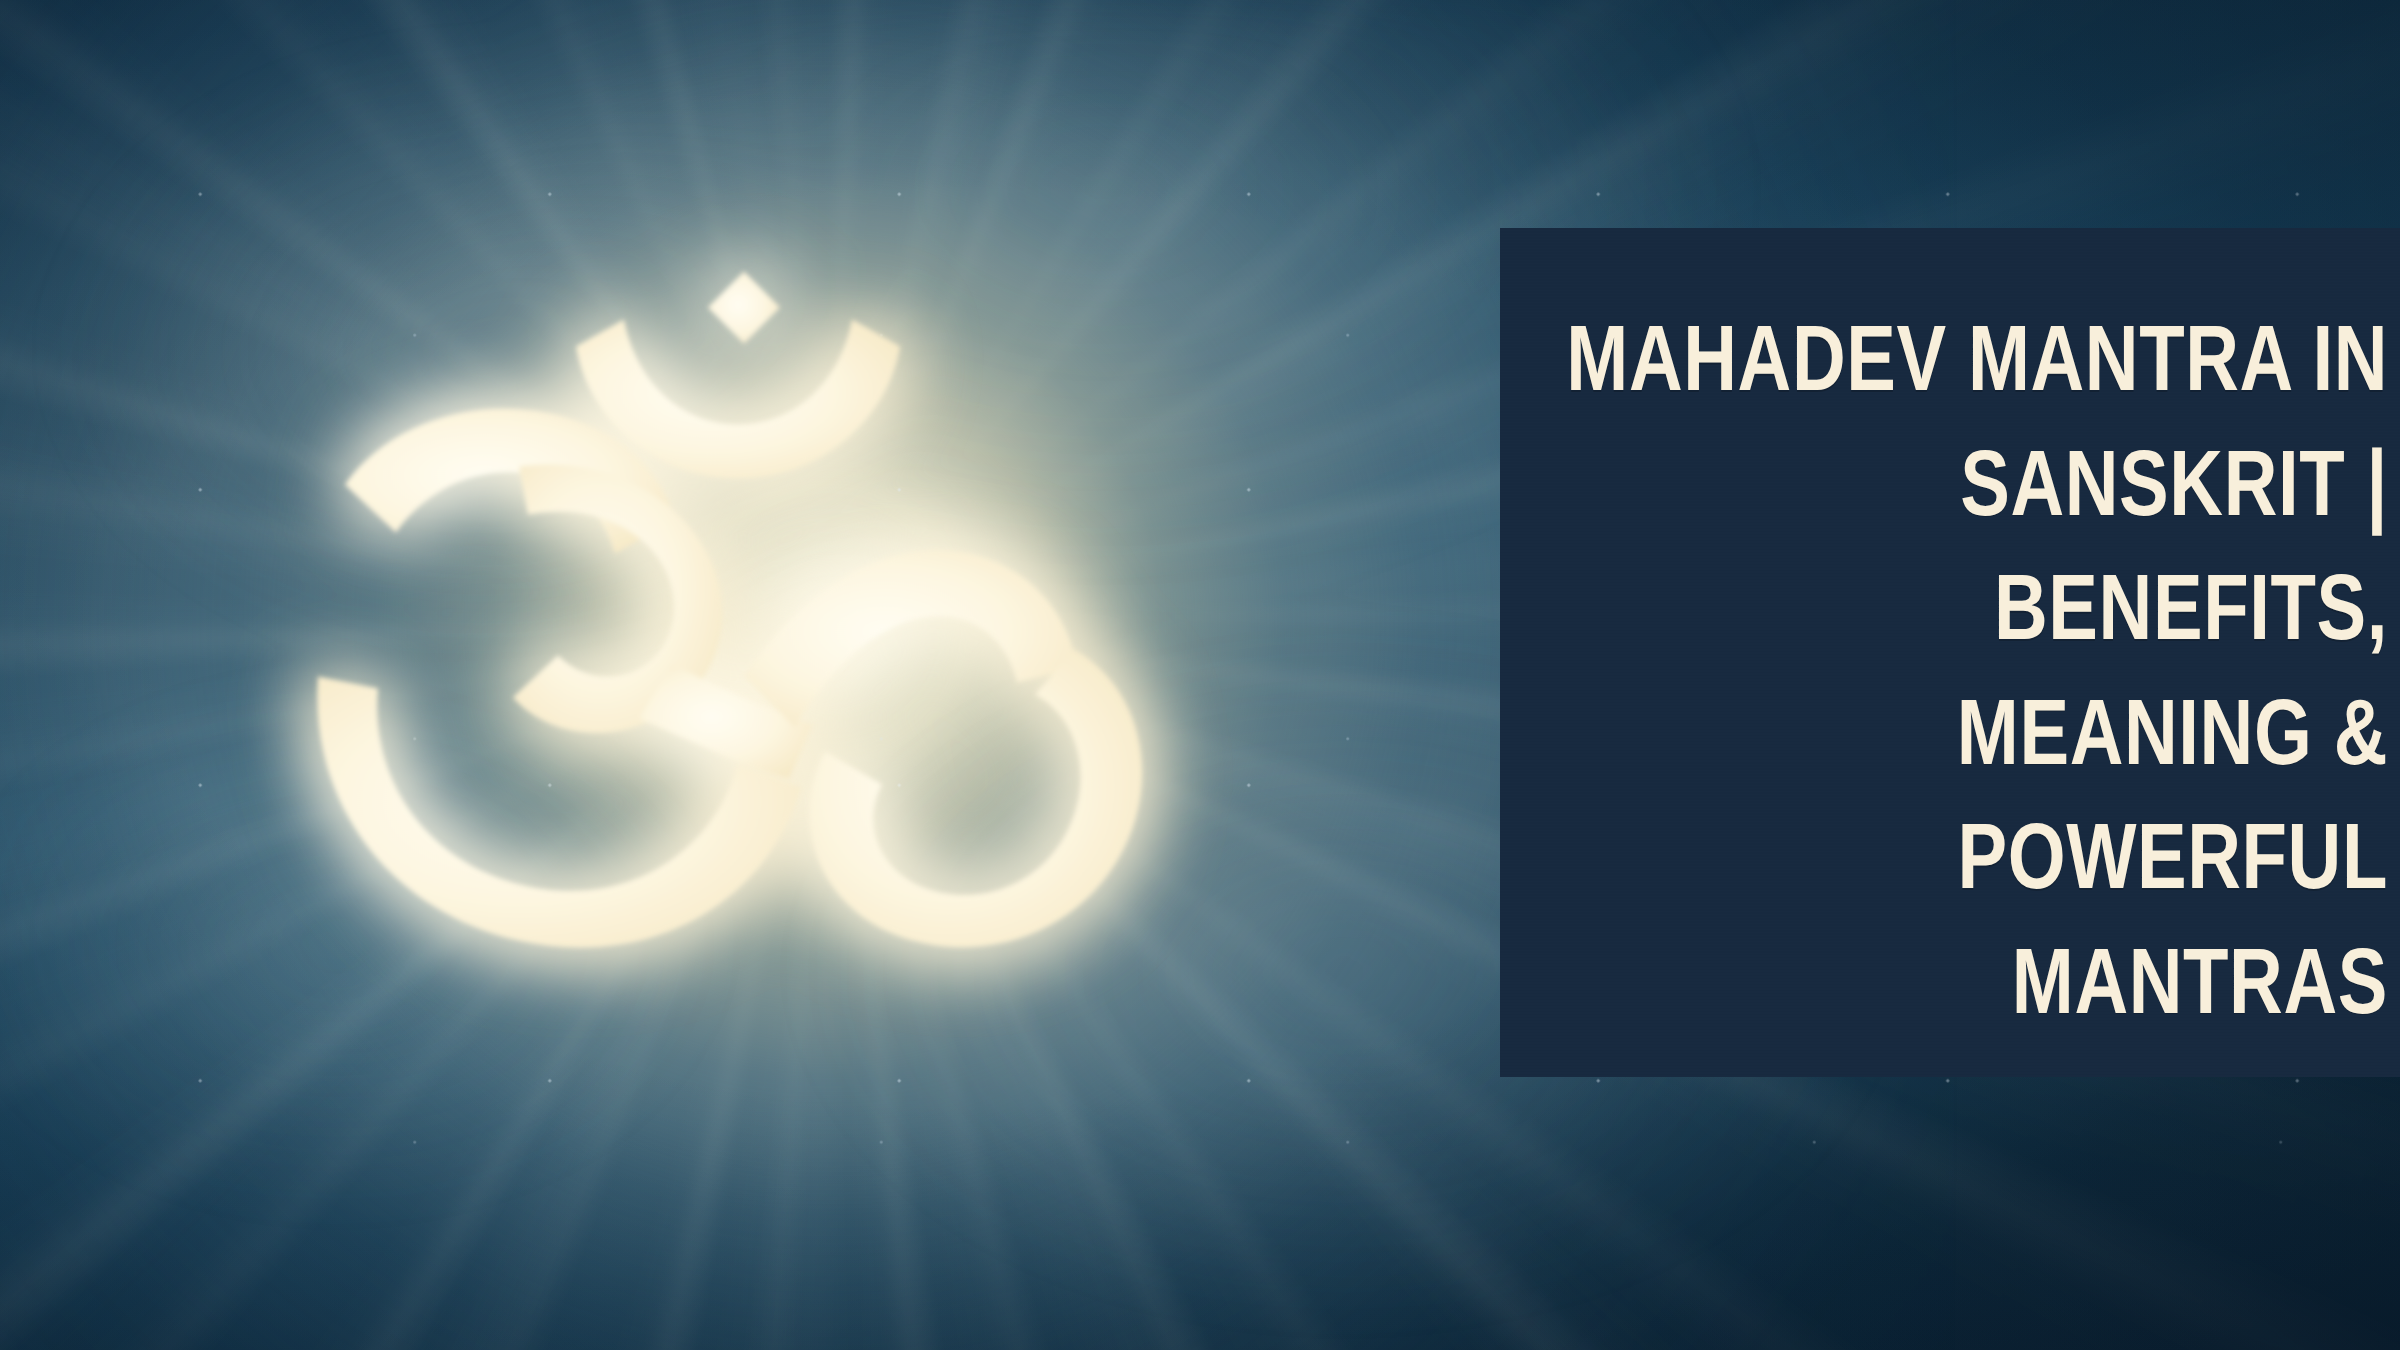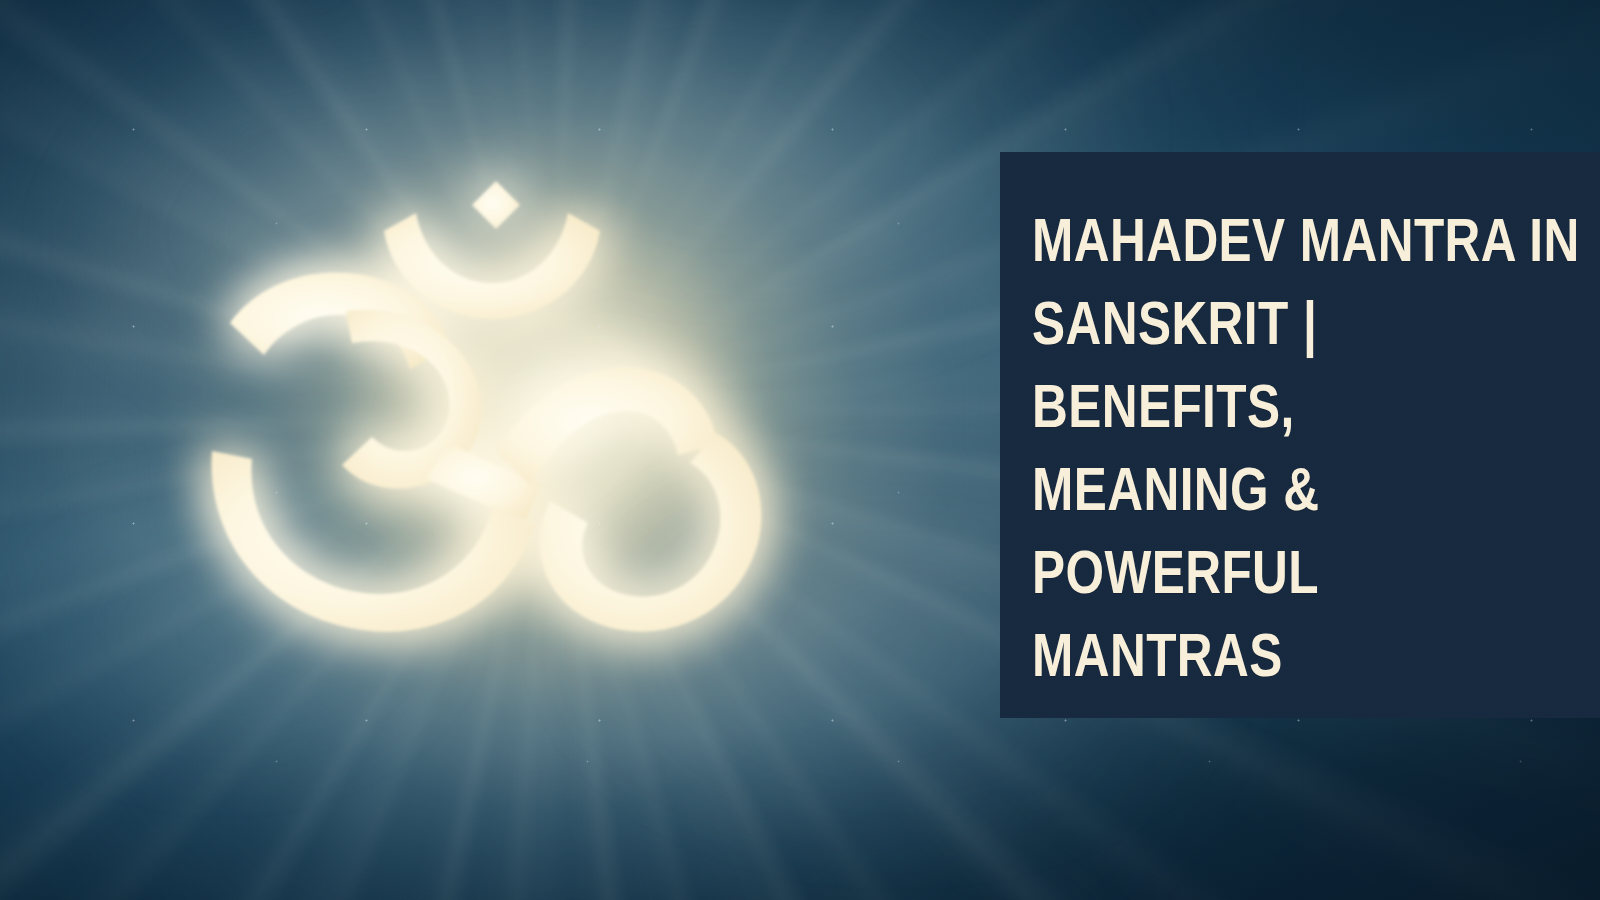--- a/index.html
+++ b/index.html
@@ -153,20 +153,21 @@
   
   #title-panel {
     position: absolute;
     left: 1000px;
     top: 152px;
     width: 600px;
     height: 566px;
     background: #17293f;
     box-sizing: border-box;
     padding: 46px 40px 30px 32px;
+    text-align: right;
   }
   #title-panel .grainlet {
     position: absolute;
     inset: 0;
     opacity: 0.10;
     background-image:
       repeating-linear-gradient(0deg, rgba(255,255,255,0.05) 0 1px, rgba(0,0,0,0.05) 1px 2px);
     mix-blend-mode: overlay;
     pointer-events: none;
   }

